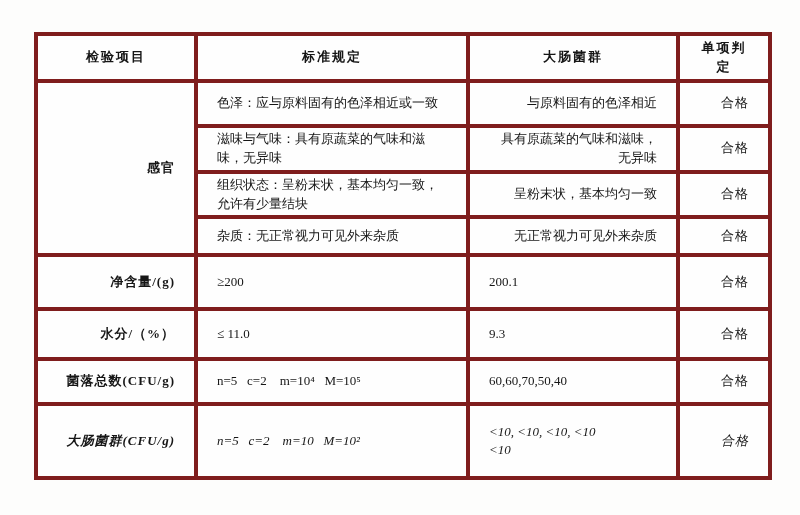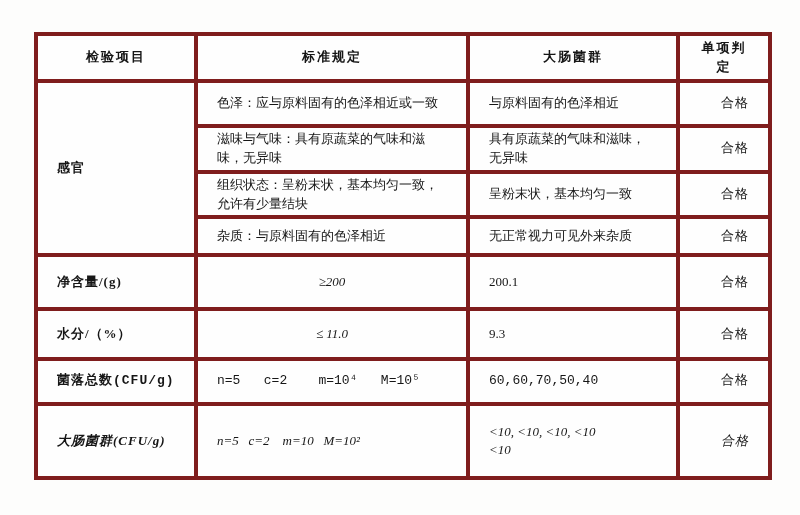--- a/index.html
+++ b/index.html
@@ -39,53 +39,52 @@
   col.c-res  { width: 210px; }
   col.c-jdg  { width: 92px;  }
 
   tr.rh-head { height: 47px; }
   tr.rh-s1 { height: 45px; }
   tr.rh-s2 { height: 44px; }
   tr.rh-s3 { height: 45px; }
   tr.rh-s4 { height: 38px; }
   tr.rh-net { height: 54px; }
   tr.rh-moist { height: 50px; }
-  tr.rh-tpc { height: 45px; font-family: Liberation Mono, monospace; }
+  tr.rh-tpc { height: 45px; }
   tr.rh-coli { height: 74px; font-style: italic; }
 
   th.hdr {
     font-weight: bold;
     font-size: 17px;
     text-align: center;
     letter-spacing: 2px;
   }
   td.item {
     font-weight: bold;
     font-size: 17px;
-    text-align: left;
+    text-align: right;
     letter-spacing: 1px;
   }
   td.std-left {
     text-align: left;
     padding-left: 9px;
     padding-right: 6px;
   }
   td.std-center {
-    text-align: center;
+    text-align: left;
     font-size: 16px;
-    font-style: italic;
   }
   td.std-micro {
     text-align: left;
     padding-left: 14px;
     white-space: pre-wrap;
     font-size: 16px;
   }
   td.result {
-    text-align: left;
+    text-align: right;
     white-space: pre-line;
     border-radius: 22px;
   }
   td.result-num {
     text-align: left;
     font-size: 16px;
     white-space: pre-line;
   }
   td.verdict {
     text-align: right;
@@ -127,21 +126,21 @@
       <td class="verdict">合格</td>
     </tr>
 
     <tr class="rh-s3">
       <td class="std-left">组织状态：呈粉末状，基本均匀一致，允许有少量结块</td>
       <td class="result">呈粉末状，基本均匀一致</td>
       <td class="verdict">合格</td>
     </tr>
 
     <tr class="rh-s4">
-      <td class="std-left">杂质：与原料固有的色泽相近</td>
+      <td class="std-left">杂质：无正常视力可见外来杂质</td>
       <td class="result">无正常视力可见外来杂质</td>
       <td class="verdict">合格</td>
     </tr>
 
     <tr class="rh-net">
       <td class="item">净含量/(g)</td>
       <td class="std-center">≥200</td>
       <td class="result-num">200.1</td>
       <td class="verdict">合格</td>
     </tr>

